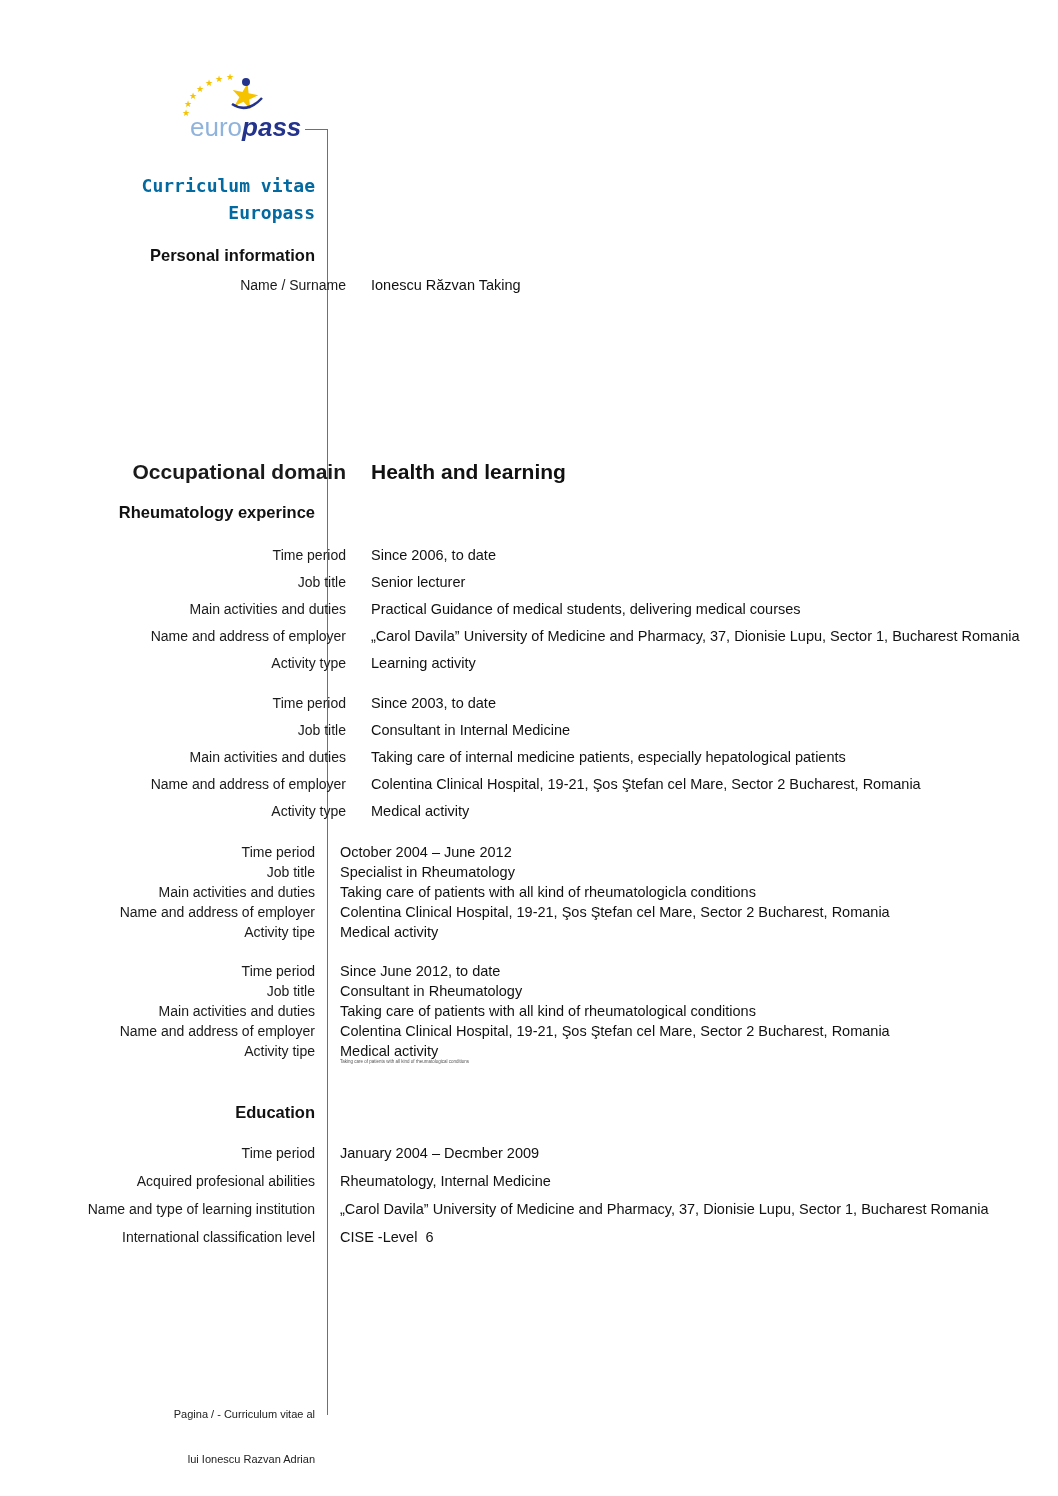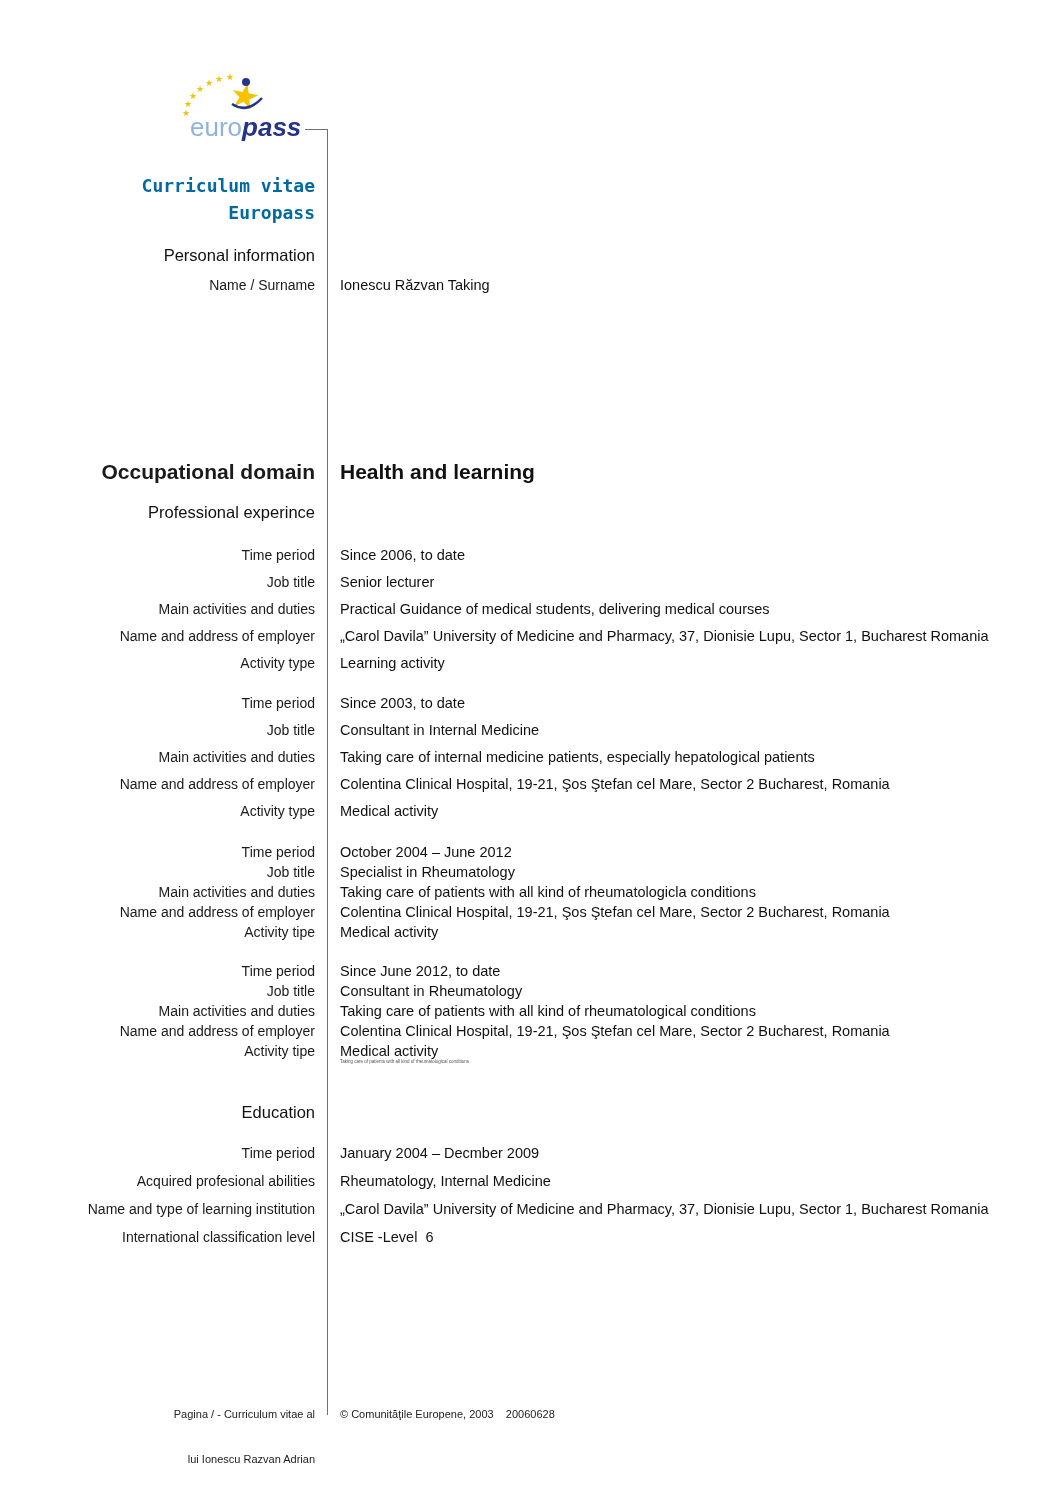--- a/index.html
+++ b/index.html
@@ -15,26 +15,26 @@
   .logo { position:absolute; left:180px; top:74px; width:132px; height:72px; }
 
   .title {
     position:absolute; top:172px; left:0; width:315px; text-align:right;
     font-family:"DejaVu Sans Mono", monospace; font-weight:bold; font-size:18px; line-height:27px;
     color:#0369a1;
   }
 
   .heading {
     position:absolute; left:0; width:315px; text-align:right;
-    font-weight:normal; font-size:16.5px; color:#111; white-space:pre;
+    font-weight:bold; font-size:16.5px; color:#111; white-space:pre;
   }
 
   .block { position:absolute; left:0; width:1058px; }
   .row { display:flex; align-items:baseline; }
-  .h27 { height:27px; } .h20 { height:20px; } .h28 { height:28px; }
+  .h27 { height:27px;padding-left:31px; } .h20 { height:20px; } .h28 { height:28px; }
   .lbl { width:315px; text-align:right; font-size:14px; color:#1a1a1a; white-space:pre; flex:0 0 315px; }
   .val { margin-left:25px; font-size:14.5px; color:#111; white-space:pre; }
   .lbl.bold, .val.bold { font-weight:bold; font-size:21px; }
 
   .fineprint { position:absolute; left:340px; top:1059px; font-size:4.5px; color:#555; letter-spacing:0; white-space:pre; }
 
   .footer-left {
     position:absolute; left:0; top:1377px; width:315px; text-align:right;
     font-size:11px; line-height:15px; color:#222; white-space:pre;
   }
@@ -85,21 +85,21 @@
     </div>
   </div>
 
   <div class="block" style="top:460px;">
     <div class="row h27">
       <div class="lbl bold">Occupational domain</div>
       <div class="val bold">Health and learning</div>
     </div>
   </div>
 
-  <div class="heading" style="top:503px;">Professional experince</div>
+  <div class="heading" style="top:503px;">Rheumatology experince</div>
 
   <div class="block" style="top:547px;">
     <div class="row h27">
       <div class="lbl">Time period</div>
       <div class="val">Since 2006, to date</div>
     </div>
     <div class="row h27">
       <div class="lbl">Job title</div>
       <div class="val">Senior lecturer</div>
     </div>
@@ -207,16 +207,15 @@
       <div class="lbl">International classification level</div>
       <div class="val">CISE -Level  6</div>
     </div>
   </div>
 
   <div class="footer-left">
     <div>Pagina / - Curriculum vitae al</div>
     <div>lui Ionescu Razvan Adrian</div>
   </div>
   <div class="footer-right">
-    <div>© Comunităţile Europene, 2003    20060628</div>
   </div>
 
 </div>
 
 </body></html>

